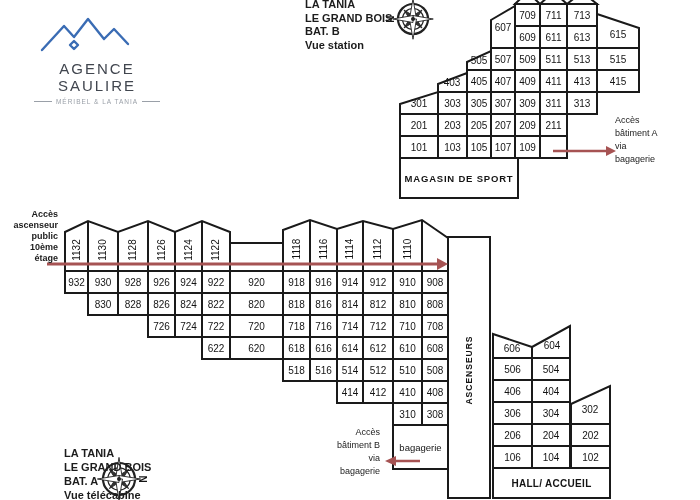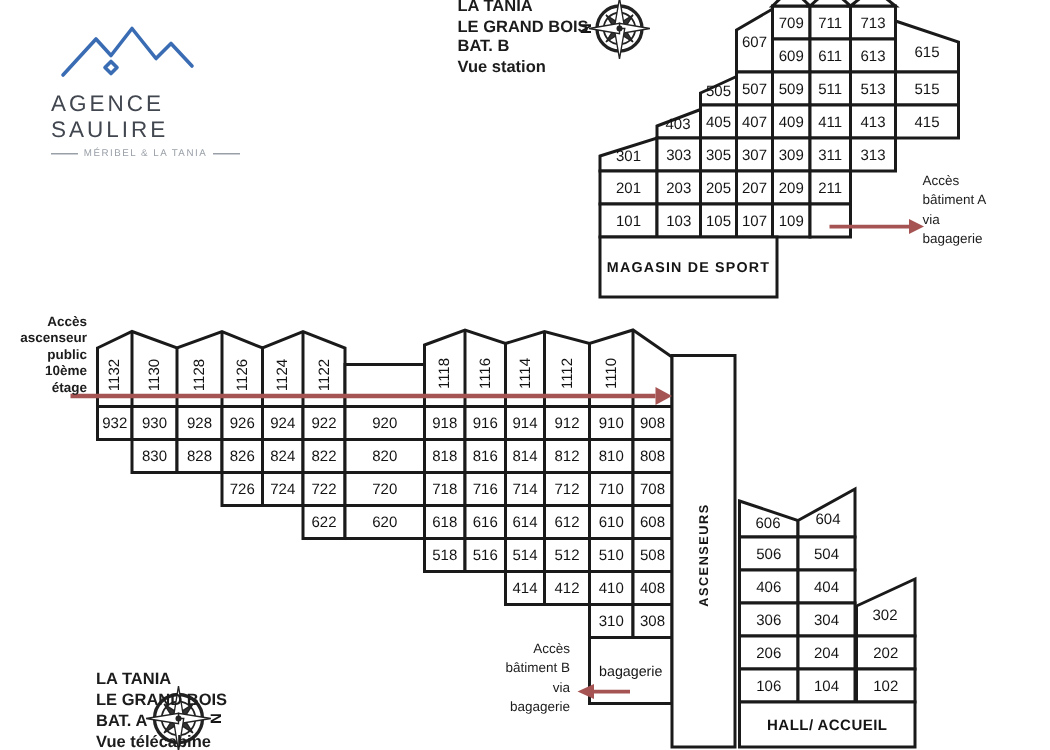--- a/index.html
+++ b/index.html
@@ -6,21 +6,21 @@
   .canvas{position:relative;width:700px;height:500px;background:#ffffff;overflow:hidden;
           font-family:"Liberation Sans",sans-serif;margin:0 auto;}
   svg text{font-family:"Liberation Sans",sans-serif;}
   .cellrect{fill:#ffffff;stroke:#1a1a1a;stroke-width:2;}
   .roomtxt{fill:#141414;text-anchor:middle;}
   .blk{position:absolute;white-space:pre-line;color:#1c1c1c;}
   .title-block{font-size:11px;font-weight:700;line-height:13.5px;}
   .note{font-size:9px;line-height:13px;}
   .note-right{text-align:right;}
   .elev-note{font-size:9px;font-weight:700;line-height:11px;text-align:right;}
-  .logo{position:absolute;left:34px;top:14px;width:126px;text-align:left;}
+  .logo{position:absolute;left:34px;top:14px;width:126px;text-align:center;}
   .logo .name{font-size:15px;letter-spacing:2px;color:#41464f;margin-top:2px;}
   .logo .subrow{display:flex;align-items:center;margin-top:4px;}
   .logo .dash{flex:1;border-top:1.2px solid #9aa0a8;}
   .logo .sub{font-size:6.5px;letter-spacing:1px;color:#999fa7;padding:0 4px;}
   .mtn{stroke:#3a6cb4;stroke-width:2.4;fill:none;stroke-linejoin:round;stroke-linecap:round;}
 </style>
 </head>
 <body>
 
 <div class="canvas">

